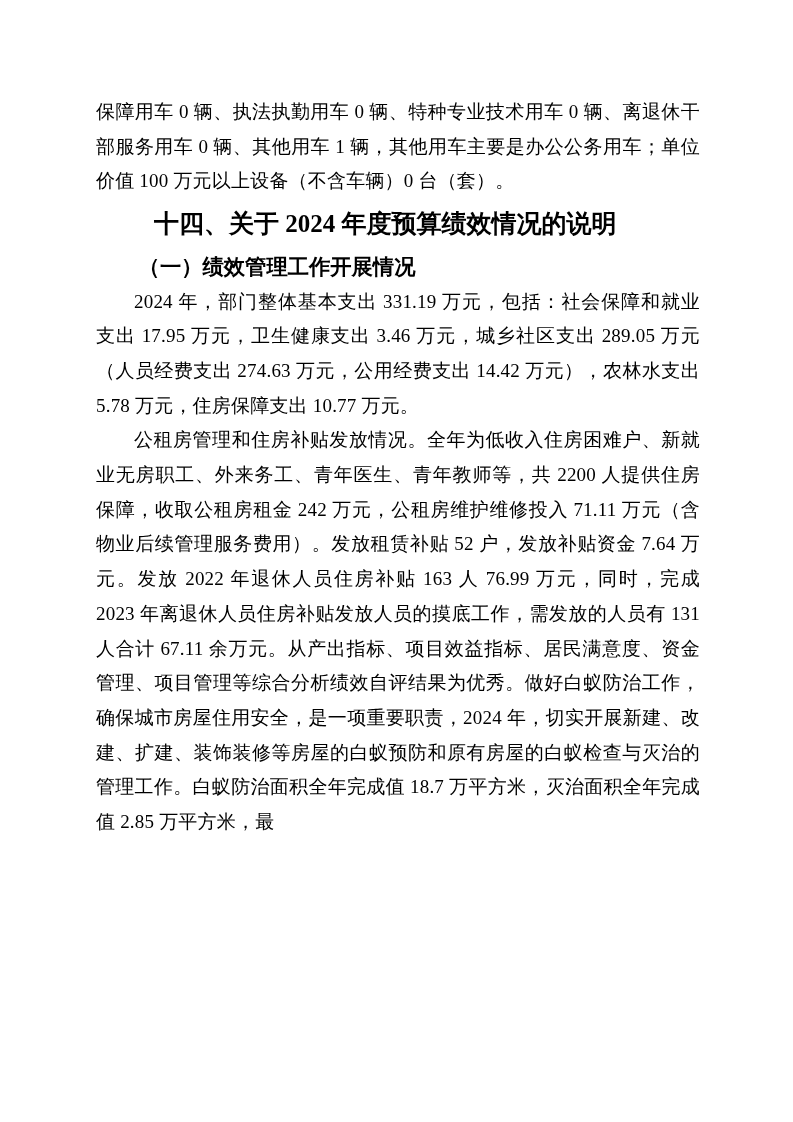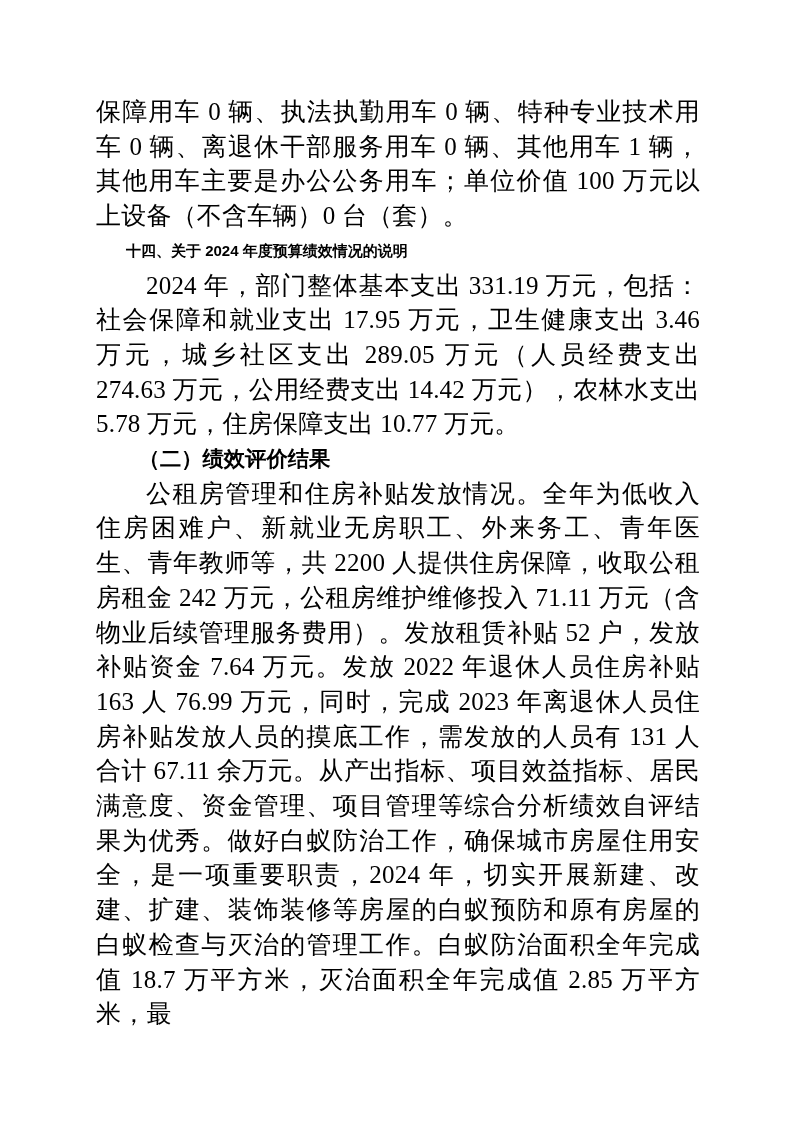--- a/index.html
+++ b/index.html
@@ -16,34 +16,34 @@
     padding: 95px 93px 0 96px;
     overflow: hidden;
     color: #000000;
   }
   .doc-body {
     width: 604px;
   }
   .body-par {
     margin: 0;
     font-family: "Liberation Serif", "DejaVu Serif", serif;
-    font-size: 25px;
+    font-size: 19px;
     line-height: 34.7px;
     text-align: justify;
     text-indent: 2em;
     color: #000000;
     letter-spacing: 0.2px;
   }
   .body-par.no-indent {
     text-indent: 0;
   }
   .heading-1 {
-    margin: 0;
-    font-family: Liberation Sans, sans-serif;
-    font-size: 15px;
+    margin: 8px;
+    font-family: Liberation Serif, serif;
+    font-size: 25px;
     line-height: 34.7px;
     font-weight: 700;
     text-indent: 2em;
     color: #000000;
   }
   .heading-2 {
     margin: 0;
     font-family: "Liberation Sans", "DejaVu Sans", sans-serif;
     font-size: 21.3px;
     line-height: 34.7px;
@@ -55,22 +55,22 @@
 </head>
 <body>
 
 <div class="page">
   <div class="doc-body">
 
     <p class="body-par no-indent">保障用车 0 辆、执法执勤用车 0 辆、特种专业技术用车 0 辆、离退休干部服务用车 0 辆、其他用车 1 辆，其他用车主要是办公公务用车；单位价值 100 万元以上设备（不含车辆）0 台（套）。</p>
 
     <h2 class="heading-1">十四、关于 2024 年度预算绩效情况的说明</h2>
 
+    <h3 class="heading-2">（一）绩效管理工作开展情况</h3>
 
     <p class="body-par">2024 年，部门整体基本支出 331.19 万元，包括：社会保障和就业支出 17.95 万元，卫生健康支出 3.46 万元，城乡社区支出 289.05 万元（人员经费支出 274.63 万元，公用经费支出 14.42 万元），农林水支出 5.78 万元，住房保障支出 10.77 万元。</p>
 
 
-    <h3 class="heading-2">（二）绩效评价结果</h3>
 
     <p class="body-par">公租房管理和住房补贴发放情况。全年为低收入住房困难户、新就业无房职工、外来务工、青年医生、青年教师等，共 2200 人提供住房保障，收取公租房租金 242 万元，公租房维护维修投入 71.11 万元（含物业后续管理服务费用）。发放租赁补贴 52 户，发放补贴资金 7.64 万元。发放 2022 年退休人员住房补贴 163 人 76.99 万元，同时，完成 2023 年离退休人员住房补贴发放人员的摸底工作，需发放的人员有 131 人合计 67.11 余万元。从产出指标、项目效益指标、居民满意度、资金管理、项目管理等综合分析绩效自评结果为优秀。做好白蚁防治工作，确保城市房屋住用安全，是一项重要职责，2024 年，切实开展新建、改建、扩建、装饰装修等房屋的白蚁预防和原有房屋的白蚁检查与灭治的管理工作。白蚁防治面积全年完成值 18.7 万平方米，灭治面积全年完成值 2.85 万平方米，最</p>
 
   </div>
 </div>
 
 </body></html>

